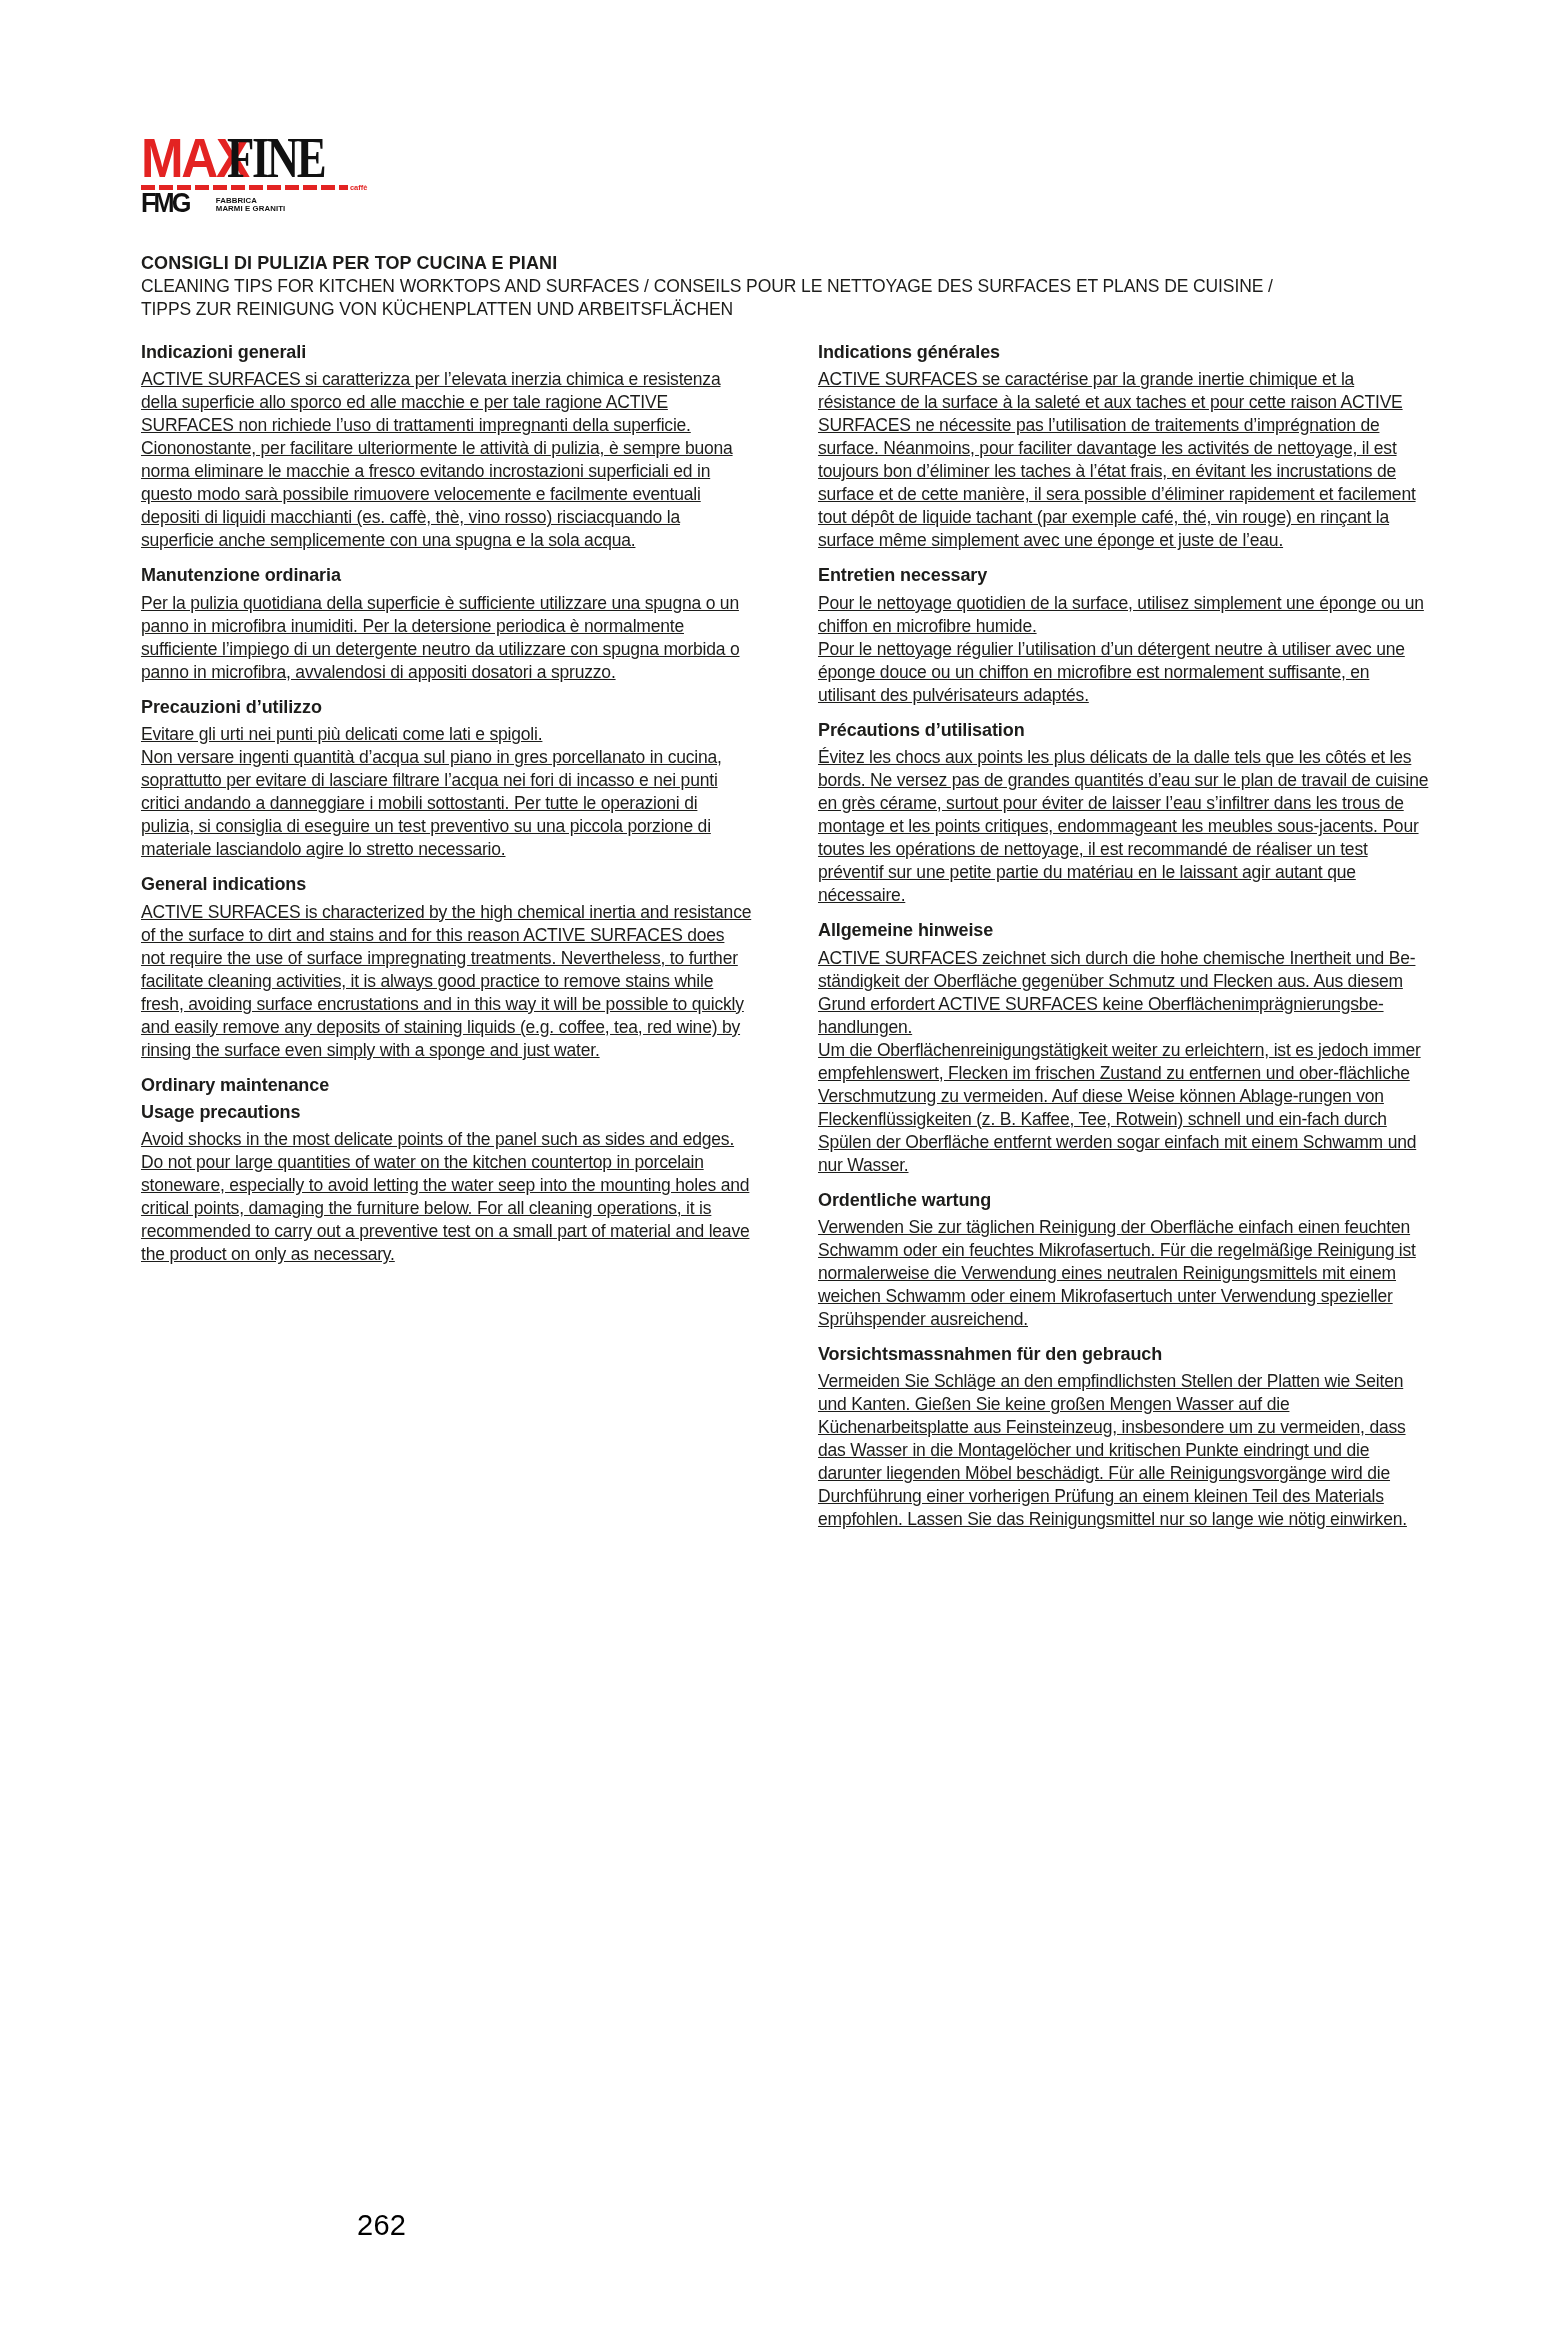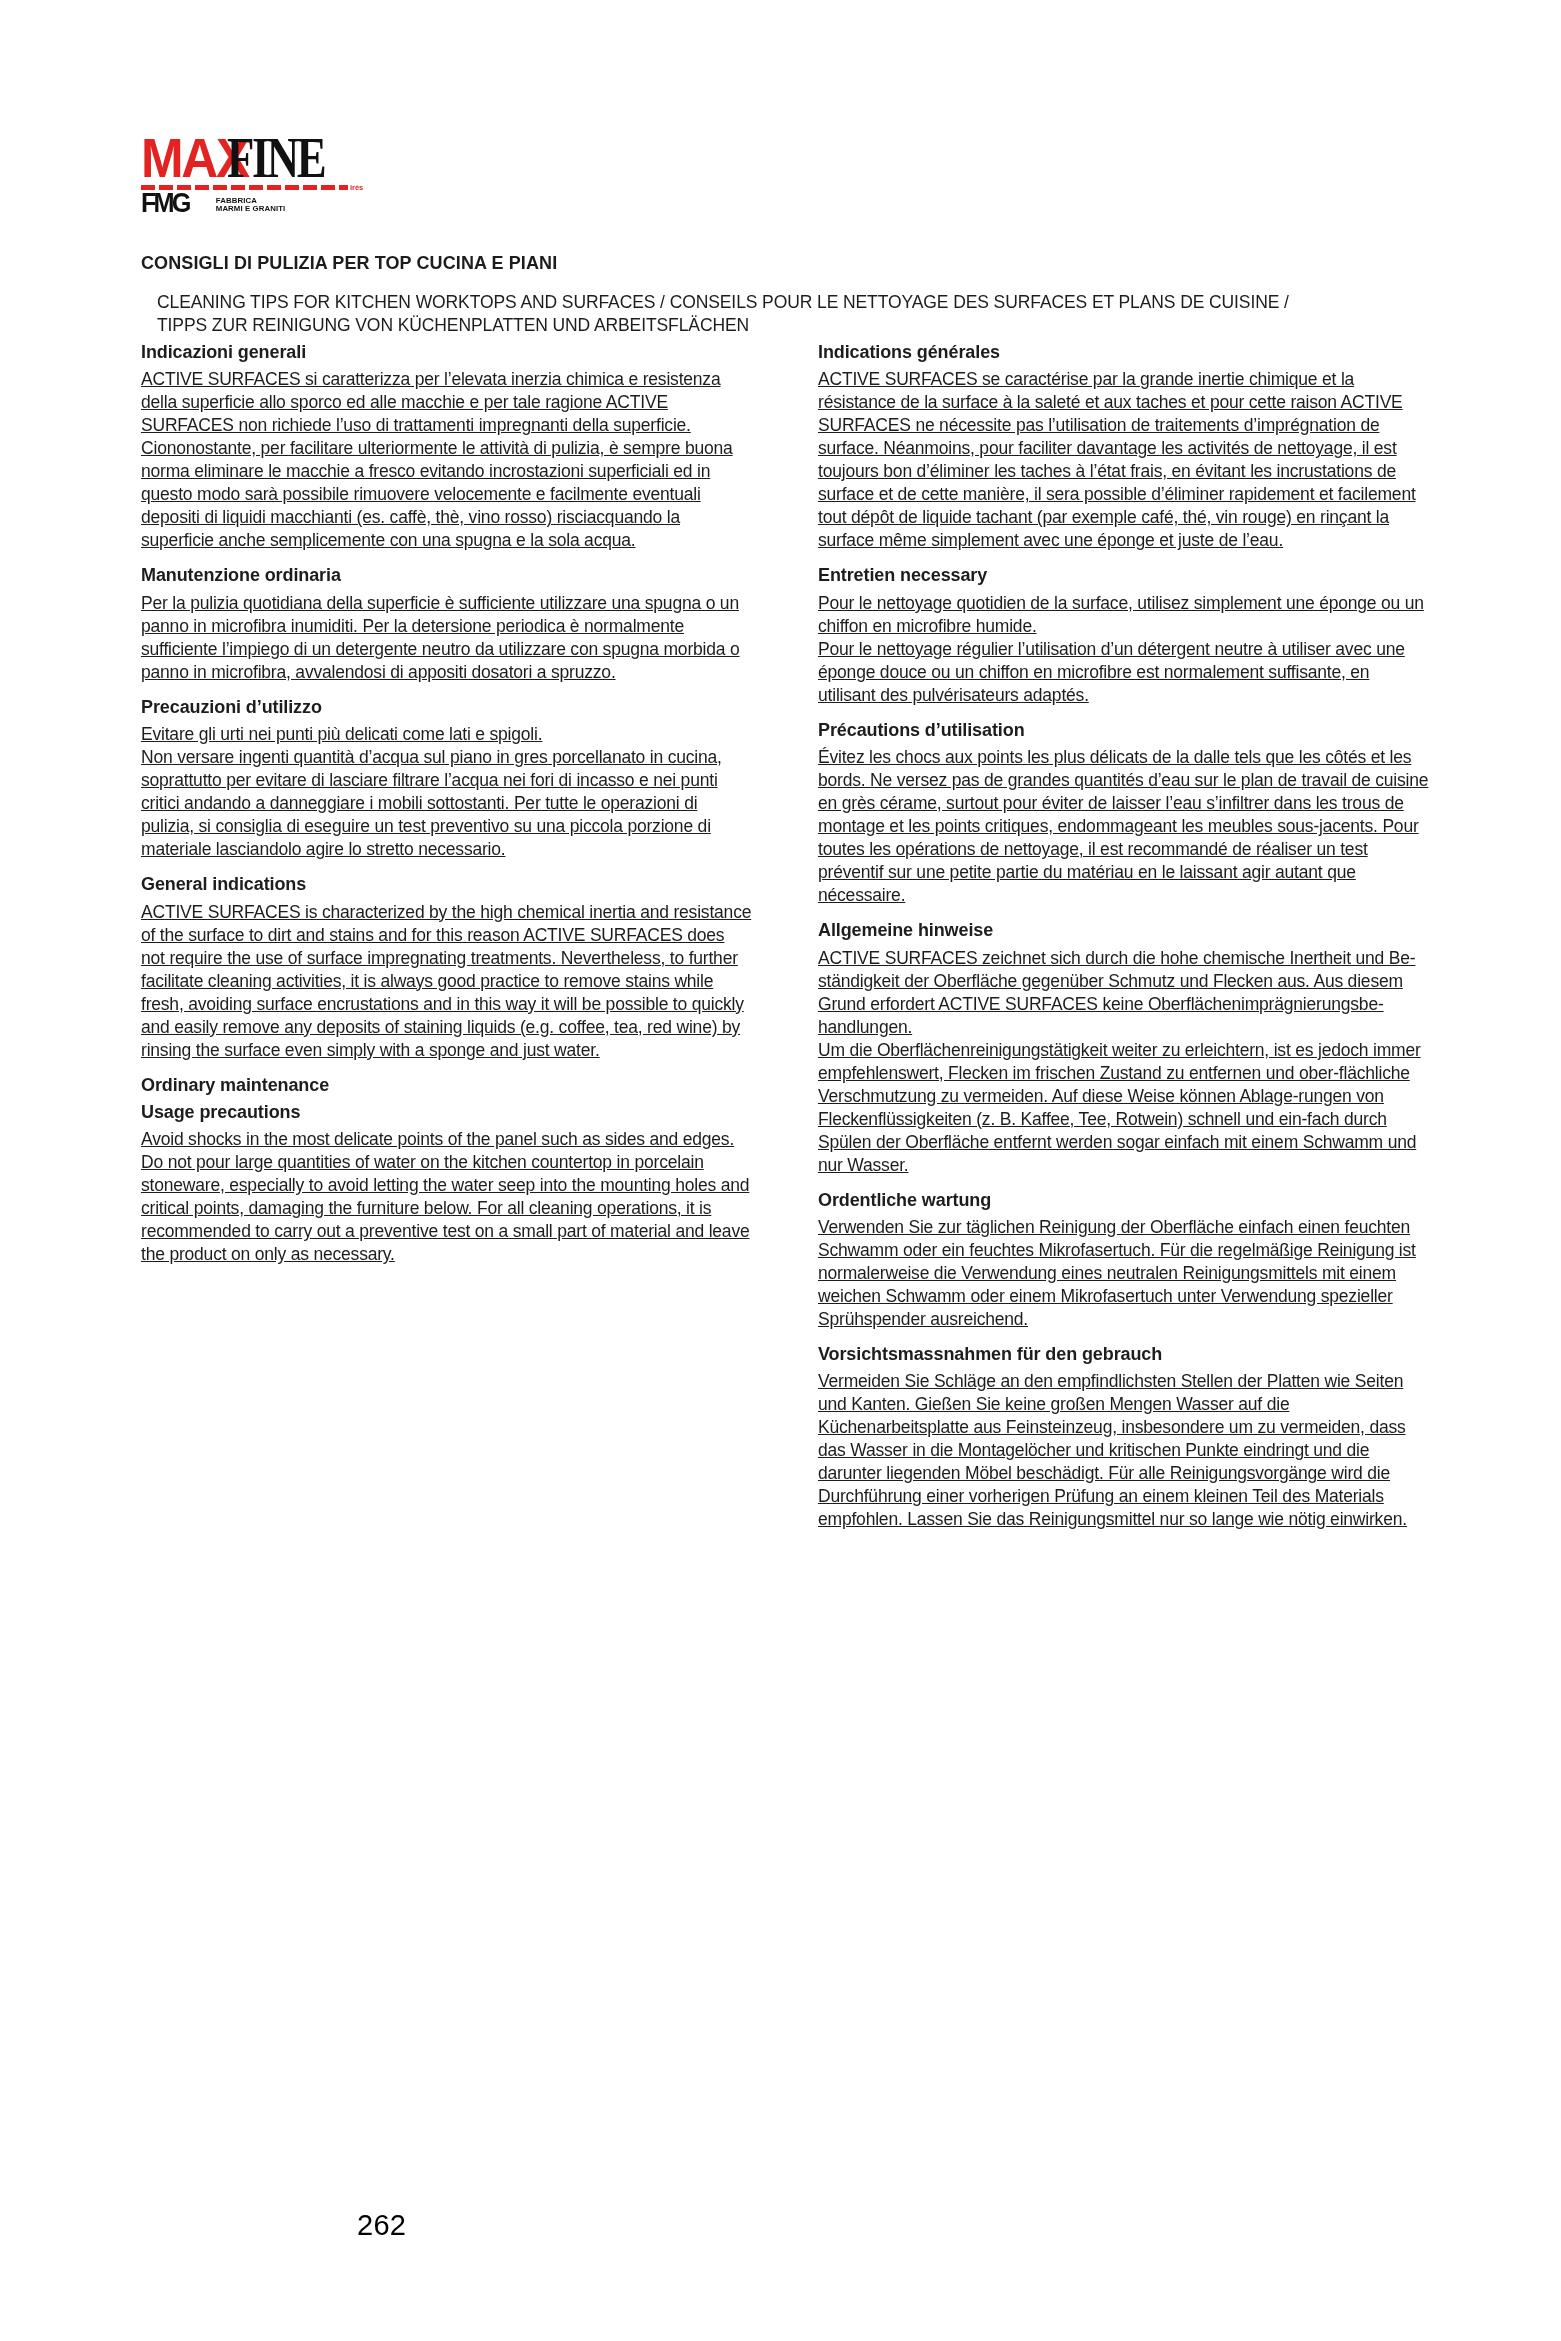--- a/index.html
+++ b/index.html
@@ -57,21 +57,21 @@
     white-space: pre-line;
   }
 
   
   .titleblock { position: absolute; left: 141px; top: 251px; width: 1312px; }
   .main-title {
     margin: 0; font-size: 18px; line-height: 24px;
     font-weight: 700; letter-spacing: 0.1px; color: #1d1d1b;
   }
   .sub-title {
-    margin: 16px; font-size: 17.5px; line-height: 23px;
+    margin: 0; font-size: 17.5px; line-height: 23px;
     font-weight: 400; letter-spacing: -0.1px; color: #1d1d1b;
     white-space: pre-line;
   }
 
   
   .columns {
     position: absolute; left: 141px; top: 341px;
     width: 1288px; display: flex; gap: 66px;
   }
   .col { width: 620px; }
@@ -100,21 +100,21 @@
 <body>
 
 <div class="page">
 
   <div class="logo">
     <div class="brand-row">
       <span class="brand-max">MAX</span><span class="brand-fine">FINE</span>
     </div>
     <div class="dash-row">
       <span class="dashes"></span>
-      <span class="ires">irès</span>
+      <span class="ires">caffè</span>
     </div>
     <div class="fmg-row">
       <span class="fmg">FMG</span>
       <span class="fmg-sub">FABBRICA
 MARMI E GRANITI</span>
     </div>
   </div>
 
   <div class="titleblock">
     <h1 class="main-title">CONSIGLI DI PULIZIA PER TOP CUCINA E PIANI</h1>

